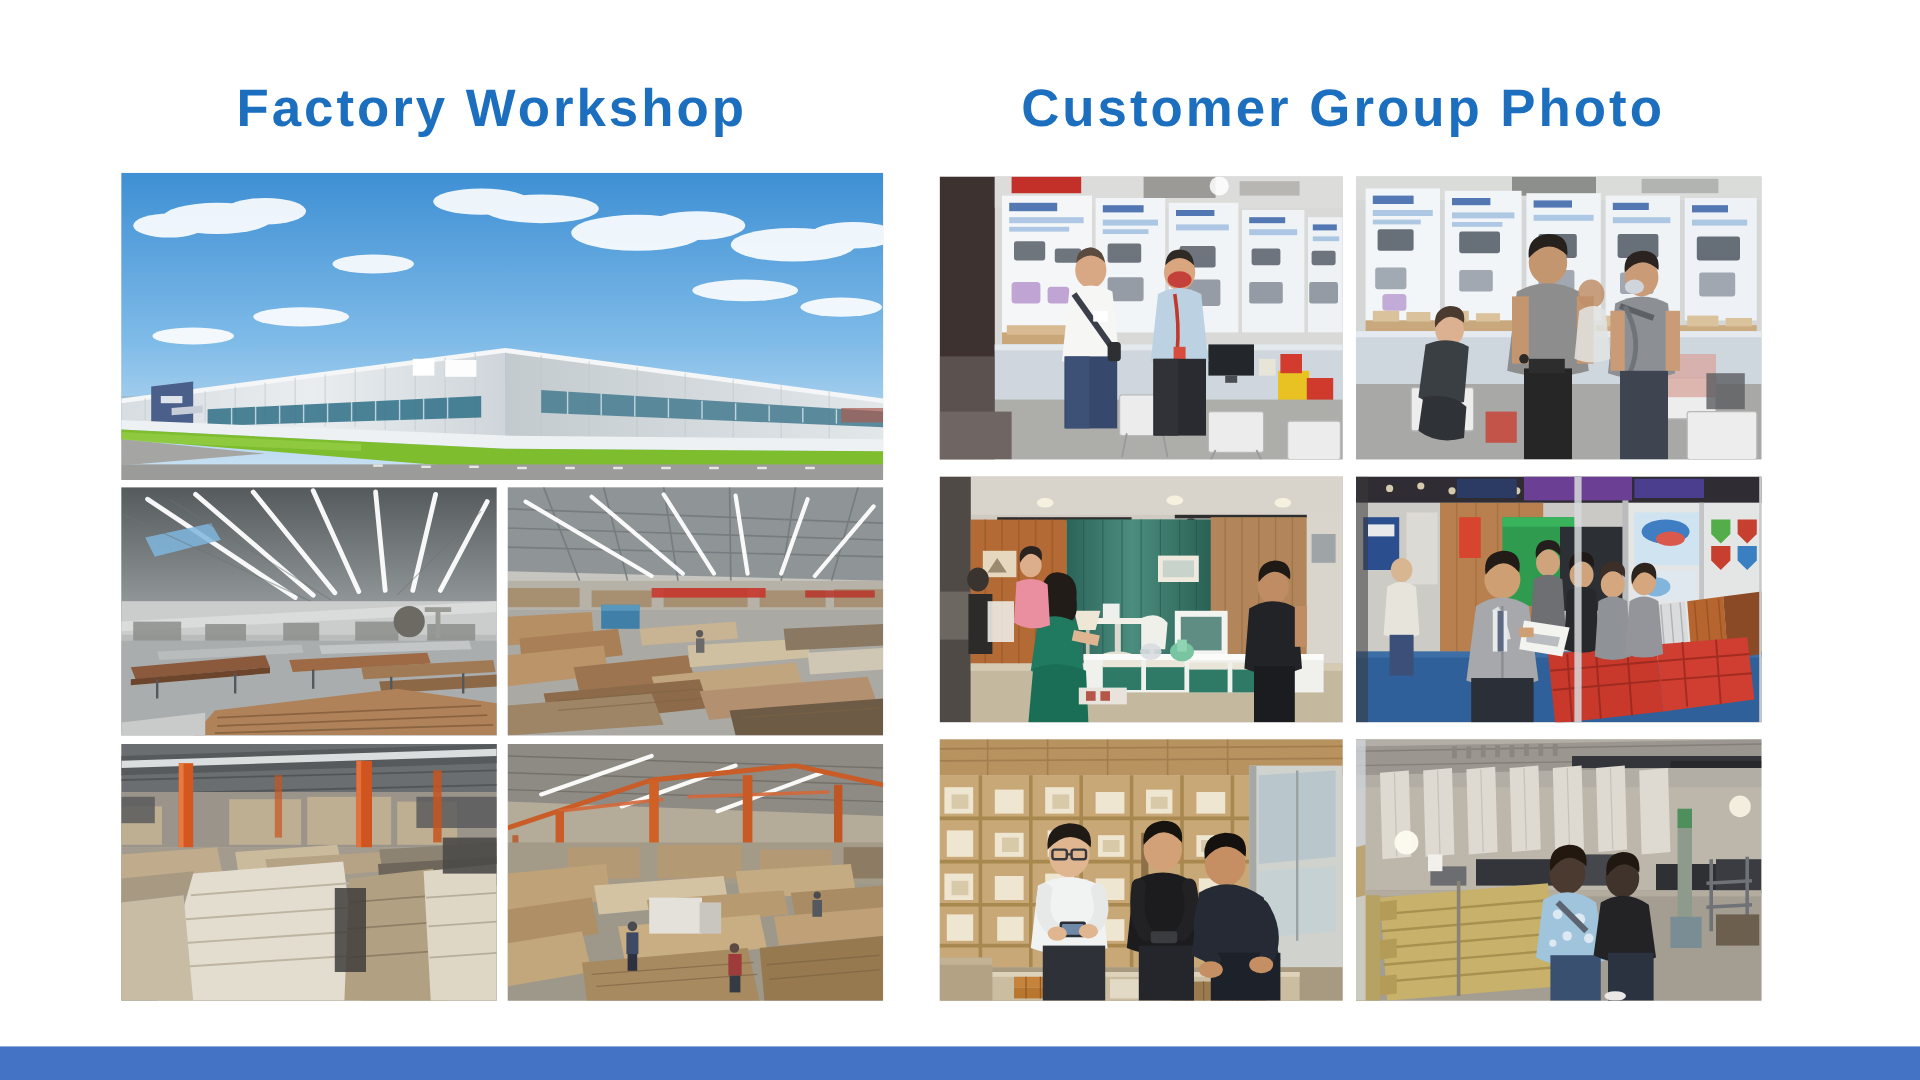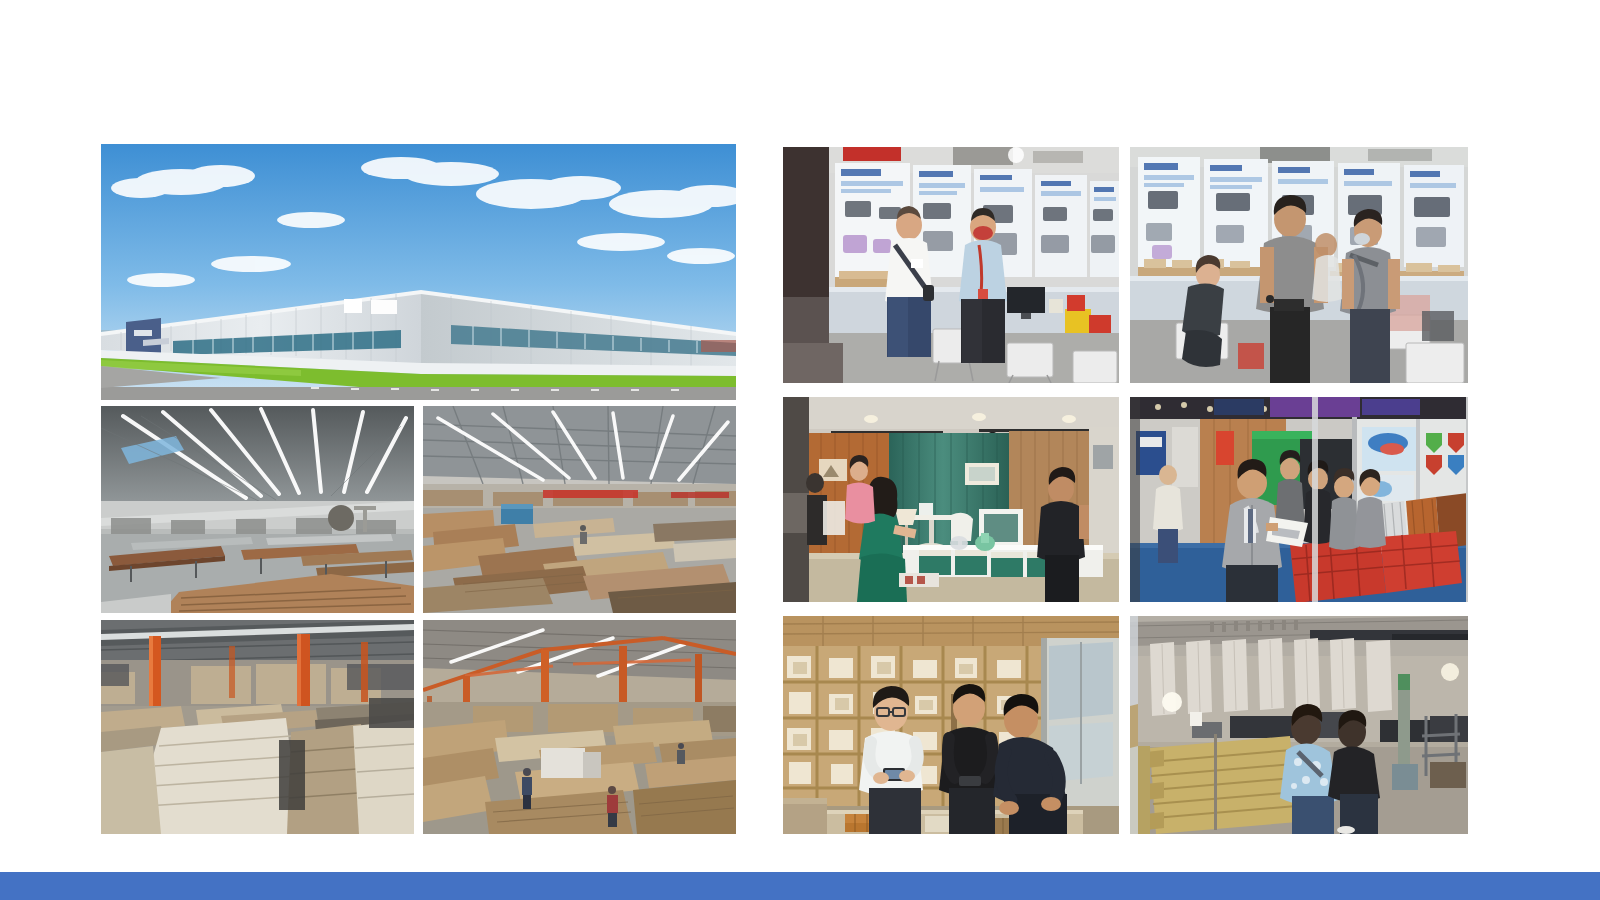--- a/index.html
+++ b/index.html
@@ -66,21 +66,23 @@
     width: 1600px;
     height: 28px;
     background: #4472C4;
   }
 </style>
 </head>
 <body>
 
 <div class="slide">
 
-
+  <div class="heading" id="title-left">Factory Workshop</div>
+
+  <div class="heading" id="title-right">Customer Group Photo</div>
 
   <div class="photo" id="photo-factory-exterior">
     <svg viewBox="0 0 635 256" preserveAspectRatio="none">
       <defs>
         <linearGradient id="skyA" x1="0" y1="0" x2="0" y2="1">
           <stop offset="0%" stop-color="#3e8fd4"></stop>
           <stop offset="55%" stop-color="#7fbbe8"></stop>
           <stop offset="100%" stop-color="#cfe4f3"></stop>
         </linearGradient>
         <linearGradient id="wallA" x1="0" y1="0" x2="1" y2="0">

